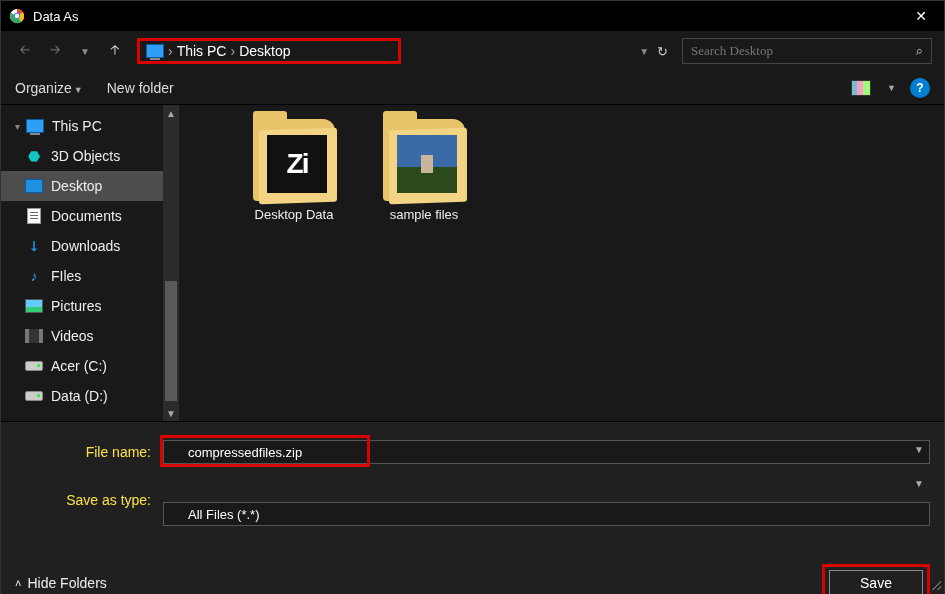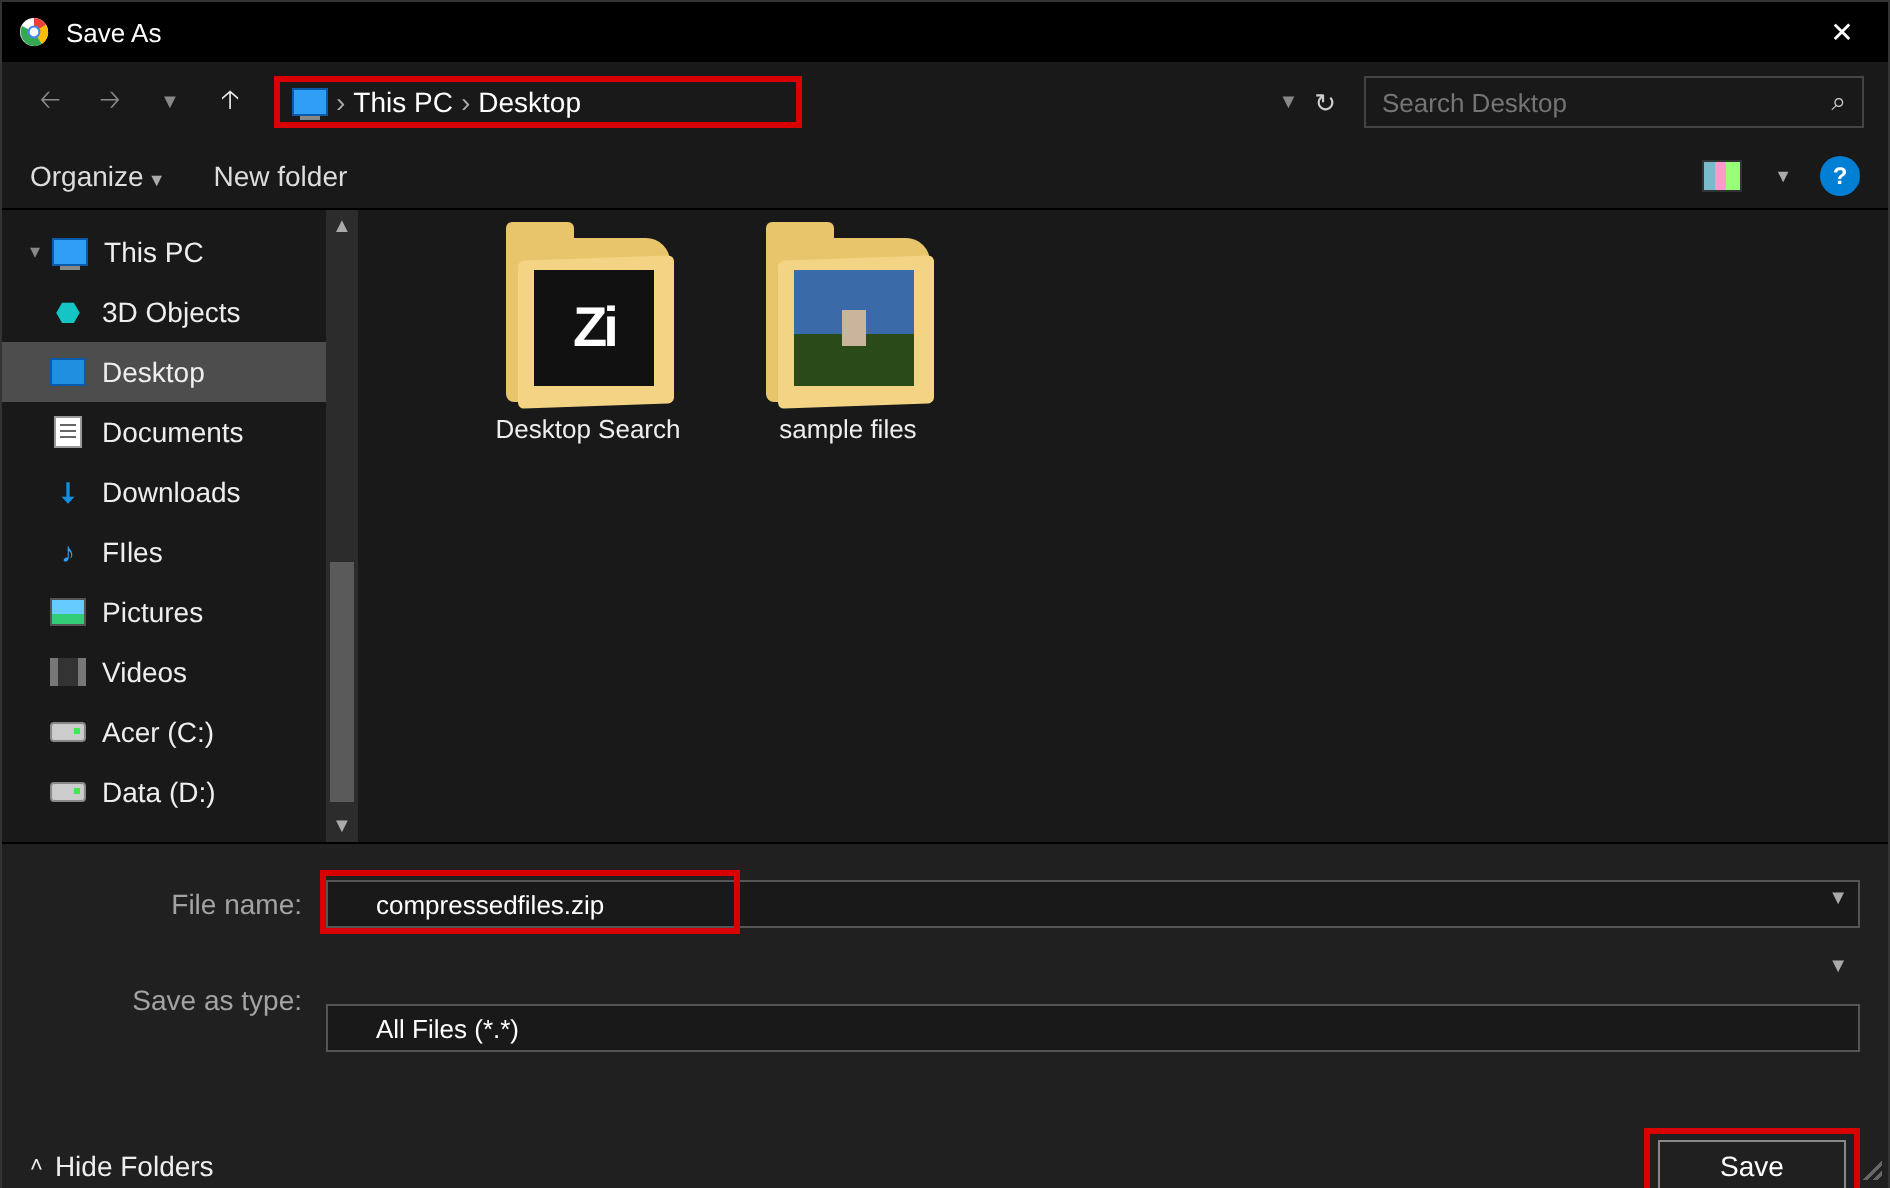--- a/index.html
+++ b/index.html
@@ -65,21 +65,21 @@
   .crumb-sep { color:#aaa; }
   .addr-rest {
     flex:1; height:26px; display:flex; align-items:center; justify-content:flex-end;
     gap:8px; padding-right:8px; color:#ccc;
   }
   .searchbox {
     width: 250px; height:26px; border:1px solid #444; background:#191919;
     display:flex; align-items:center; padding:0 8px; color:#999;
   }
   .searchbox input {
-    flex:1; background:transparent; border:none; color:#0ea5e9; font-size:13px; outline:none;
+    flex:1; background:transparent; border:none; color:#0ea5e9; font-size:13px; outline:none;font-family:Liberation Serif, serif;
   }
 
   .toolrow {
     height: 34px;
     background: #191919;
     display:flex; align-items:center; padding:0 14px; gap:24px;
     border-bottom:1px solid #000;
   }
   .toolrow .left { display:flex; gap:24px; }
   .toolrow .right { margin-left:auto; display:flex; align-items:center; gap:14px; }
@@ -148,21 +148,21 @@
   .photo-preview .castle { position:absolute; left:40%; top:35%; width:12px; height:18px; background:#c8b59b; }
 
   .bottom {
     background:#202020; border-top:1px solid #000;
     padding:18px 14px 12px 14px;
   }
   .field-row {
     display:flex; align-items:center; margin-bottom:10px;
   }
   .field-label {
-    width:148px; text-align:right; padding-right:12px; font-size:14px; color:#a3a3a3;
+    width:148px; text-align:right; padding-right:12px; font-size:14px; color:#fde047;
   }
   .field-input {
     flex:1; position:relative;
   }
   .text-input, .select-input {
     width:100%; height:24px; background:#191919; border:1px solid #555;
     color:#fff; padding:0 24px; font-size:13px;
   }
   .dropdown-arrow {
     position:absolute; right:6px; top:4px; color:#aaa; font-size:10px; pointer-events:none;
@@ -198,21 +198,21 @@
     <span class="appicon">
       <svg width="16" height="16" viewBox="0 0 16 16">
         <circle cx="8" cy="8" r="7" fill="#fff"></circle>
         <path d="M8 1a7 7 0 0 1 6 3.5L8 8z" fill="#ea4335"></path>
         <path d="M14 4.5A7 7 0 0 1 12 14L8 8z" fill="#fbbc05"></path>
         <path d="M12 14A7 7 0 0 1 2 5l6 3z" fill="#34a853"></path>
         <circle cx="8" cy="8" r="3.2" fill="#4285f4"></circle>
         <circle cx="8" cy="8" r="2.2" fill="#fff"></circle>
       </svg>
     </span>
-    <span class="title">Save As</span>
+    <span class="title">Data As</span>
     <div class="close">✕</div>
   </div>
 
   <div class="navrow">
     <div class="navarrow">🡠</div>
     <div class="navarrow">🡢</div>
     <div class="navarrow" style="font-size:10px;">▼</div>
     <div class="navarrow enabled">🡡</div>
 
     <div class="breadcrumb-wrap">
@@ -322,21 +322,21 @@
 
     <div class="content">
       <div class="folder">
         <div class="thumb-wrap">
           <div class="folder-back"></div>
           <div class="folder-front"></div>
           <div class="thumb-content">
               <div class="zi-preview">Zi</div>
             </div>
         </div>
-        <div>Desktop Search</div>
+        <div>Desktop Data</div>
       </div>
       <div class="folder">
         <div class="thumb-wrap">
           <div class="folder-back"></div>
           <div class="folder-front"></div>
           <div class="thumb-content">
               <div class="photo-preview">
                 <div class="castle"></div>
               </div>
             </div>

